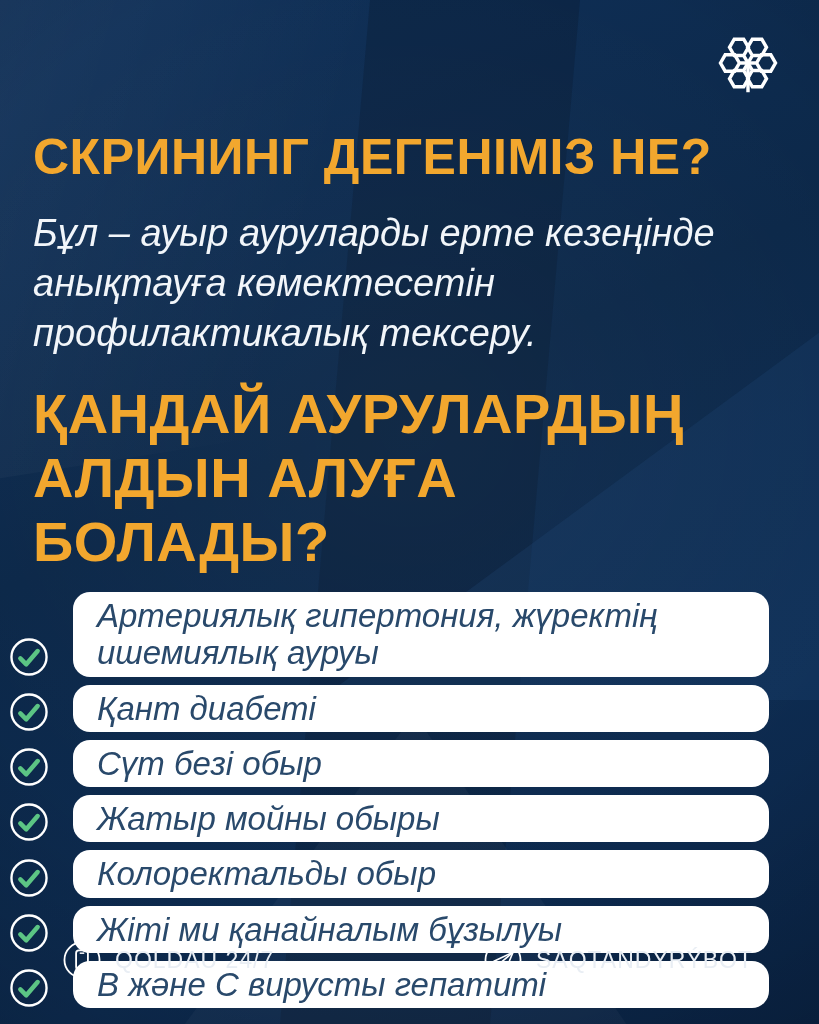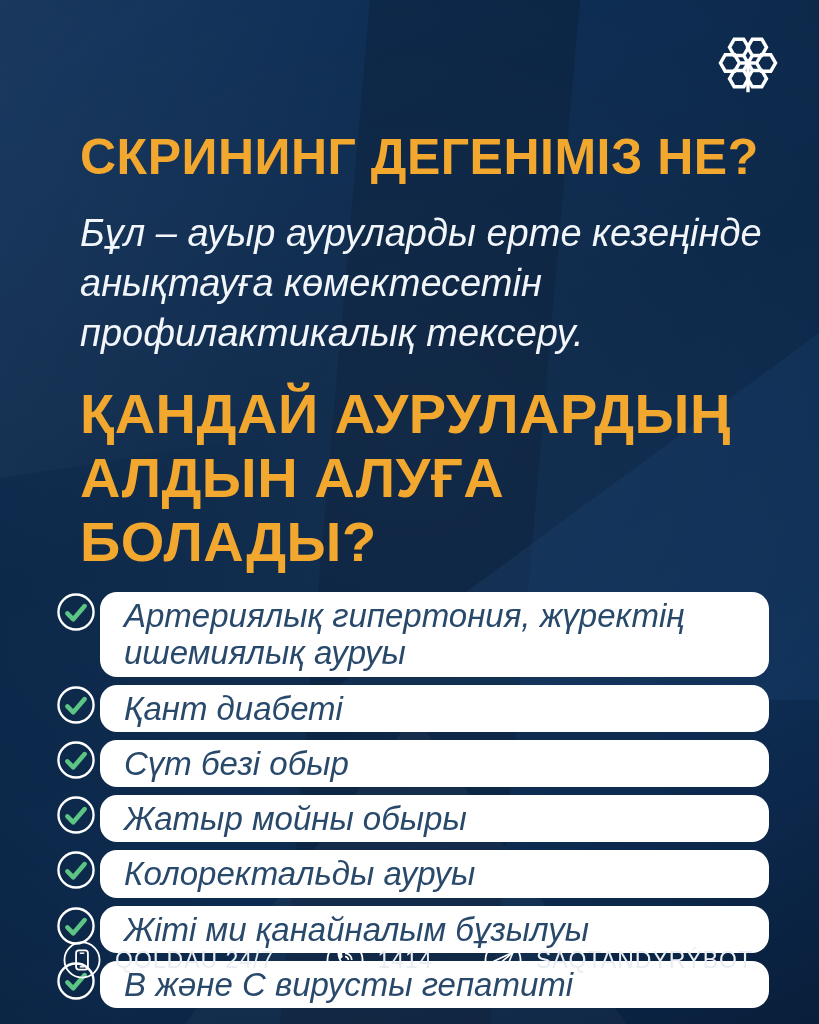--- a/index.html
+++ b/index.html
@@ -18,31 +18,31 @@
   .shape-c{left:170px;bottom:-20px;width:470px;height:330px;
     background:rgba(255,255,255,0.035);clip-path:polygon(0 100%,52% 0,100% 100%);}
   .shape-d{left:280px;top:0;width:300px;height:1024px;background:rgba(9,26,50,0.35);
     clip-path:polygon(30% 0,100% 0,70% 100%,0 100%);}
   .vignette{position:absolute;inset:0;pointer-events:none;
     background:radial-gradient(115% 85% at 50% 42%,rgba(255,255,255,0.03) 0%,rgba(0,0,0,0) 55%,rgba(0,0,0,0.24) 100%);}
 
   .logo{position:absolute;top:20px;right:28px;width:86px;height:86px;}
   .logo svg{width:100%;height:100%;display:block;}
 
-  .content{position:absolute;inset:0;padding:0 50px 0 80px;box-sizing:border-box;}
+  .content{position:absolute;inset:0;padding:0 50px 0 33px;box-sizing:border-box;}
 
   .h1{margin:130px 0 0;color:#F2A72E;font-size:50px;font-weight:bold;
       line-height:1.08;letter-spacing:.5px;white-space:pre-line;}
   .intro{margin:24px 0 0;color:#F2F6FA;font-size:38px;font-style:italic;
       line-height:1.32;white-space:pre-line;}
   .h2{margin:24px 0 0;color:#F2A72E;font-size:56px;font-weight:bold;
       line-height:1.14;letter-spacing:.5px;white-space:pre-line;}
 
   .list{list-style:none;margin:18px 0 0 -24px;padding:0;}
-  .list li{display:flex;align-items:flex-start;gap:4px;margin-bottom:8px;}
+  .list li{display:flex;align-items:flex-end;gap:24px;margin-bottom:8px;}
   .check{flex:0 0 40px;width:40px;height:40px;}
   .card{flex:1;background:#ffffff;border-radius:17px;padding:5px 24px;
       box-sizing:border-box;display:flex;flex-direction:column;justify-content:center;
       min-height:46px;}
   .card .main{color:#29496B;font-size:33px;font-style:italic;line-height:1.13;}
   .card .note{color:#7E93AB;font-size:31px;font-style:italic;line-height:1.05;margin-top:1px;}
   .card .note:empty{display:none;}
 
   .footer{position:absolute;left:0;right:0;top:940px;display:flex;
       justify-content:space-between;padding:0 66px 0 62px;}
@@ -130,21 +130,21 @@
         <div class="card">
           <span class="main">Жатыр мойны обыры</span>
         </div>
       </li>
       <li>
         <svg class="check" viewBox="0 0 44 44" fill="none">
           <circle cx="22" cy="22" r="19.3" stroke="#ffffff" stroke-width="2.6"></circle>
           <polyline points="12.5,23.5 19,30 31.5,15.5" stroke="#5CC584" stroke-width="5" stroke-linecap="round" stroke-linejoin="round"></polyline>
         </svg>
         <div class="card">
-          <span class="main">Колоректальды ауруы</span>
+          <span class="main">Колоректальды обыр</span>
         </div>
       </li>
       <li>
         <svg class="check" viewBox="0 0 44 44" fill="none">
           <circle cx="22" cy="22" r="19.3" stroke="#ffffff" stroke-width="2.6"></circle>
           <polyline points="12.5,23.5 19,30 31.5,15.5" stroke="#5CC584" stroke-width="5" stroke-linecap="round" stroke-linejoin="round"></polyline>
         </svg>
         <div class="card">
           <span class="main">Жіті ми қанайналым бұзылуы</span>
         </div>
@@ -165,31 +165,20 @@
     <div class="f-item">
       <svg class="f-icon" viewBox="0 0 44 44" fill="none" stroke="#ffffff" stroke-width="2">
         <circle cx="22" cy="22" r="19.3"></circle>
         <rect x="15.5" y="11.5" width="13" height="21" rx="3"></rect>
         <line x1="19.5" y1="14.5" x2="24.5" y2="14.5" stroke-width="1.6"></line>
         <line x1="19.5" y1="29.5" x2="24.5" y2="29.5" stroke-width="1.6"></line>
       </svg>
       <span class="f-label">QOLDAU 24/7</span>
     </div>
     <div class="f-item">
-      <svg class="f-icon" viewBox="0 0 44 44" fill="none">
-        <circle cx="22" cy="22" r="19.3" stroke="#ffffff" stroke-width="2"></circle>
-        <g transform="translate(11,11) scale(0.92)" fill="#ffffff">
-          <path d="M20 15.5c-1.25 0-2.45-.2-3.57-.57-.35-.11-.74-.03-1.02.24l-2.2 2.2c-2.83-1.44-5.15-3.75-6.59-6.59l2.2-2.21c.28-.26.36-.65.25-1C8.7 6.45 8.5 5.25 8.5 4c0-.55-.45-1-1-1H4c-.55 0-1 .45-1 1 0 9.39 7.61 17 17 17 .55 0 1-.45 1-1v-3.5c0-.55-.45-1-1-1z"></path>
-          <path d="M19 12h2c0-4.97-4.03-9-9-9v2c3.87 0 7 3.13 7 7z"></path>
-          <path d="M15 12h2c0-2.76-2.24-5-5-5v2c1.66 0 3 1.34 3 3z"></path>
-        </g>
-      </svg>
-      <span class="f-label">1414</span>
-    </div>
-    <div class="f-item">
       <svg class="f-icon" viewBox="0 0 44 44" fill="none" stroke="#ffffff" stroke-width="1.8" stroke-linejoin="round">
         <circle cx="22" cy="22" r="19.3" stroke-width="2"></circle>
         <path d="M12 23.5 L33 13.5 L26 30.5 L19.5 25 Z"></path>
         <path d="M33 13.5 L19.5 25 L20 30"></path>
       </svg>
       <span class="f-label">SAQTANDYRÝBOT</span>
     </div>
   </div>
 </div>
 

